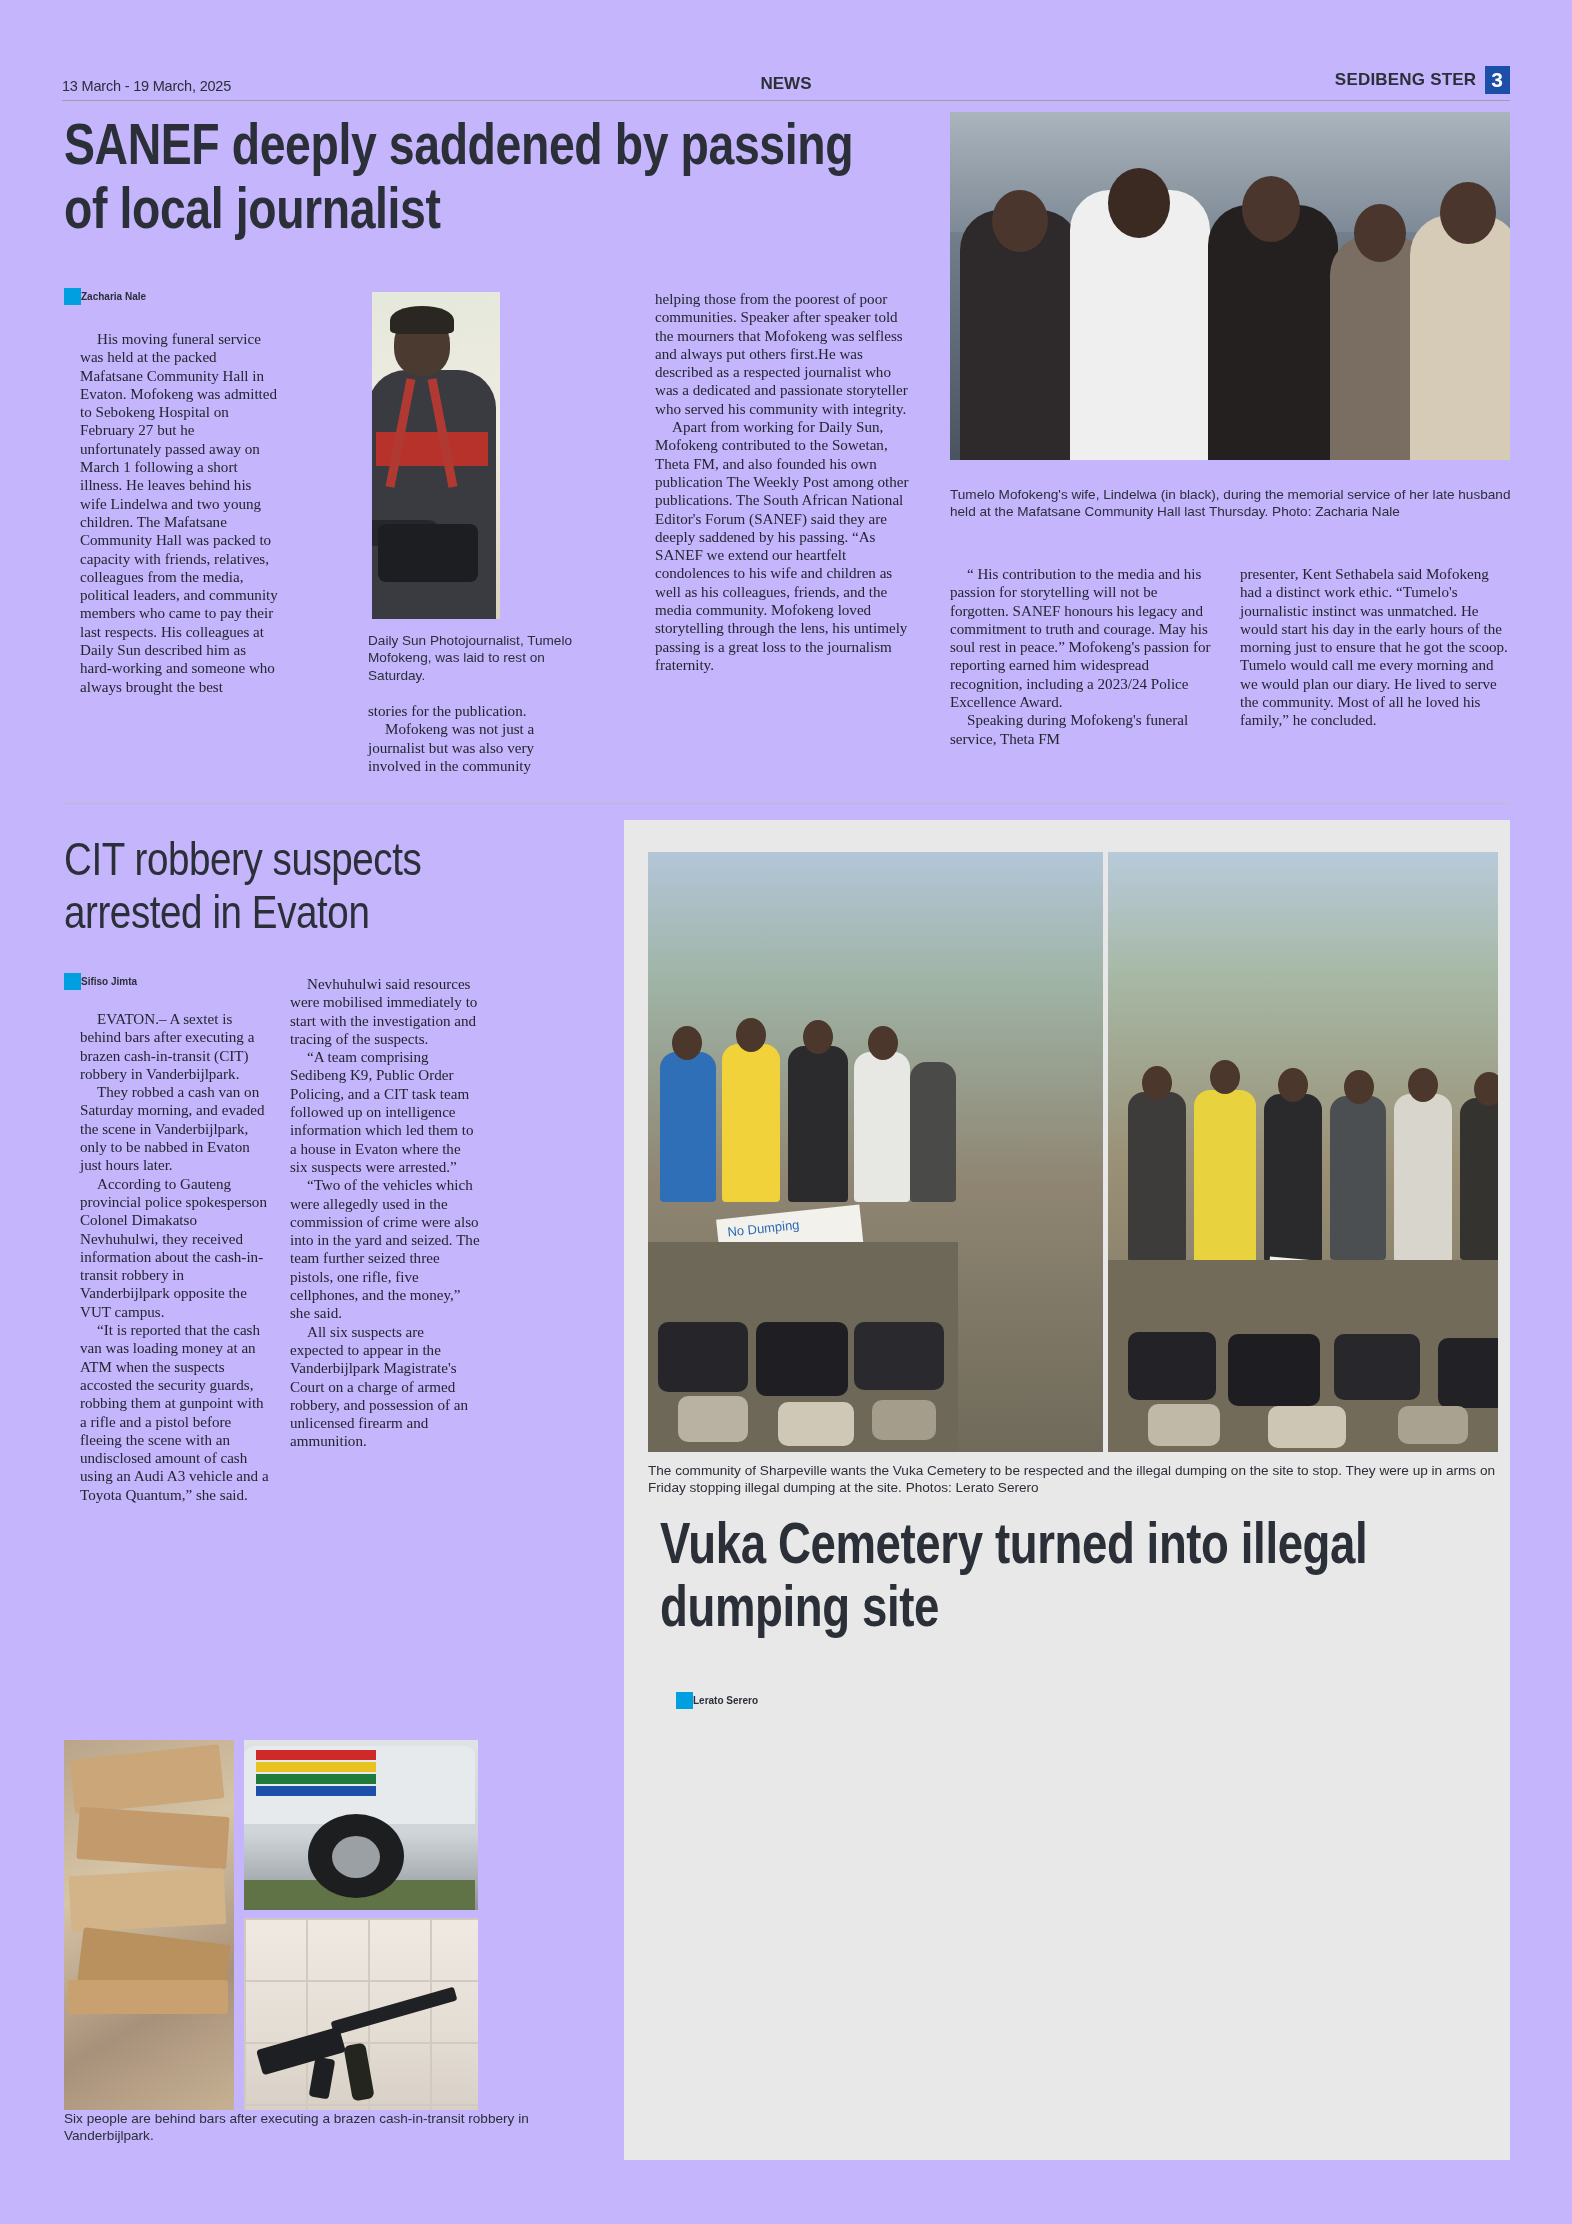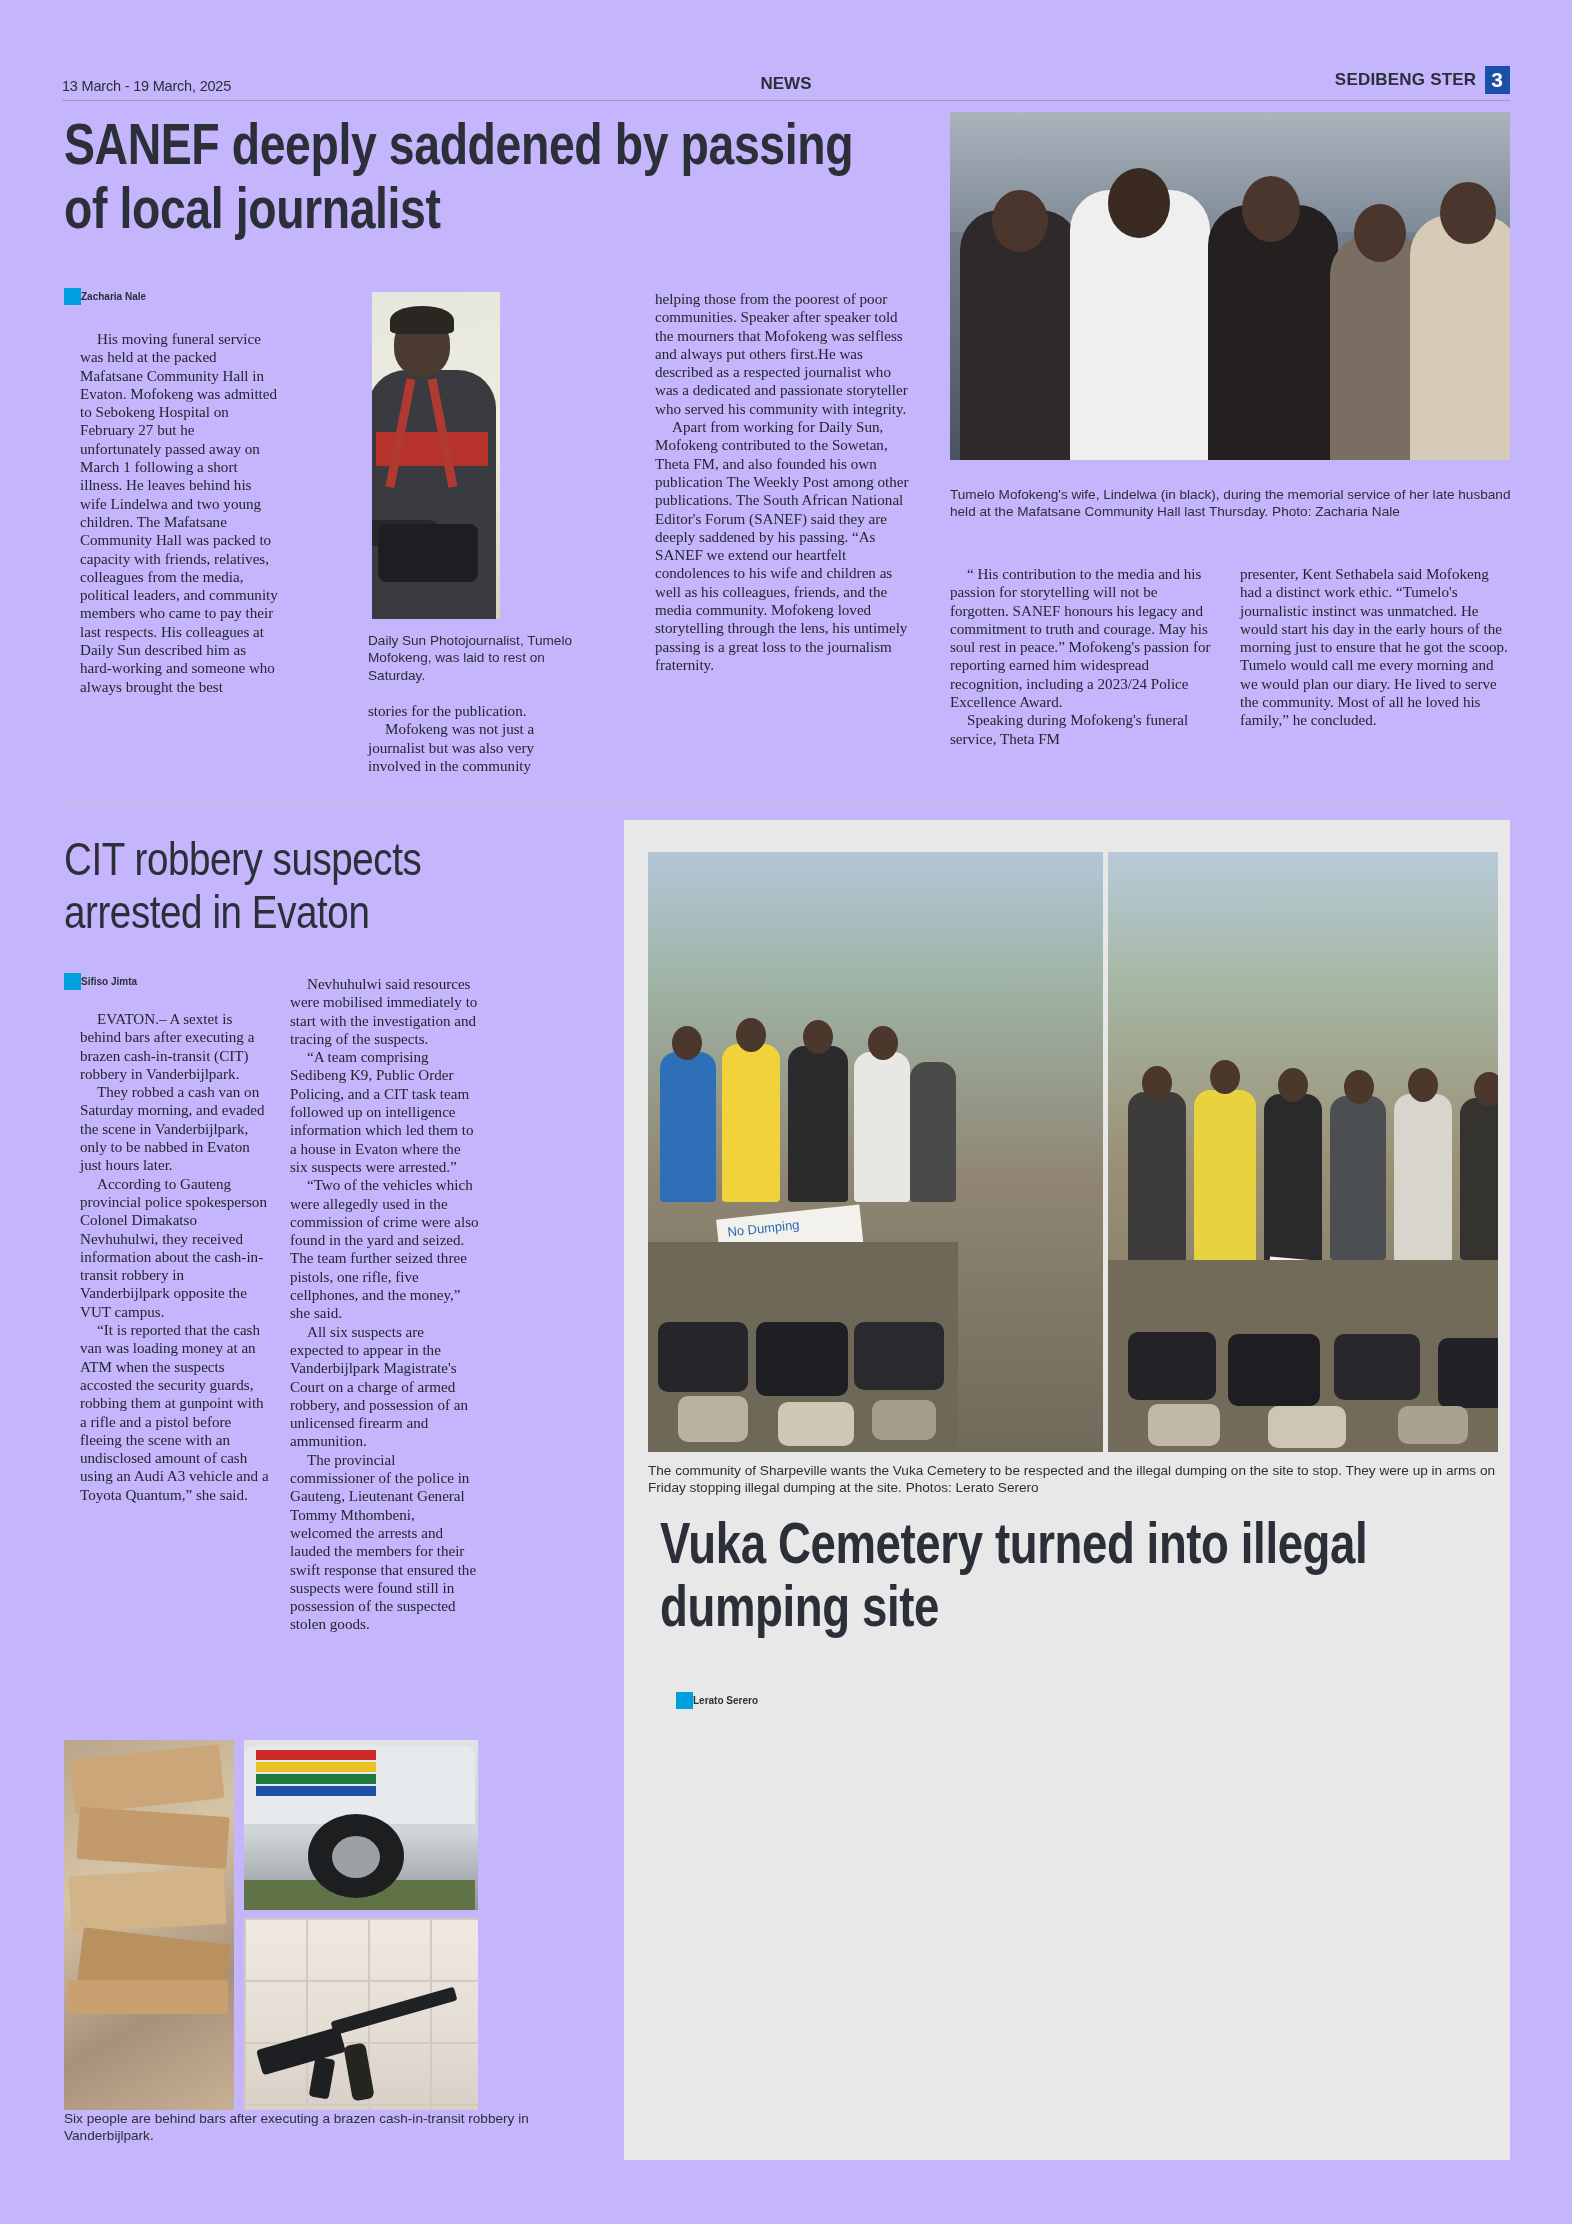--- a/index.html
+++ b/index.html
@@ -348,23 +348,22 @@
     <div class="body-col" style="position:absolute; left:80px; top:1010px; width:190px;">
       <p class="ind">EVATON.– A sextet is behind bars after executing a brazen cash-in-transit (CIT) robbery in Vanderbijlpark.</p>
       <p class="ind">They robbed a cash van on Saturday morning, and evaded the scene in Vanderbijlpark, only to be nabbed in Evaton just hours later.</p>
       <p class="ind">According to Gauteng provincial police spokesperson Colonel Dimakatso Nevhuhulwi, they received information about the cash-in-transit robbery in Vanderbijlpark opposite the VUT campus.</p>
       <p class="ind">“It is reported that the cash van was loading money at an ATM when the suspects accosted the security guards, robbing them at gunpoint with a rifle and a pistol before fleeing the scene with an undisclosed amount of cash using an Audi A3 vehicle and a Toyota Quantum,” she said.</p>
     </div>
 
     <div class="body-col" style="position:absolute; left:290px; top:975px; width:190px;">
       <p class="ind">Nevhuhulwi said resources were mobilised immediately to start with the investigation and tracing of the suspects.</p>
       <p class="ind">“A team comprising Sedibeng K9, Public Order Policing, and a CIT task team followed up on intelligence information which led them to a house in Evaton where the six suspects were arrested.”</p>
-      <p class="ind">“Two of the vehicles which were allegedly used in the commission of crime were also found in the yard and seized. The team further seized three pistols, one rifle, five cellphones, and the money,” she said.</p>
+      <p class="ind">“Two of the vehicles which were allegedly used in the commission of crime were also into in the yard and seized. The team further seized three pistols, one rifle, five cellphones, and the money,” she said.</p>
       <p class="ind">All six suspects are expected to appear in the Vanderbijlpark Magistrate's Court on a charge of armed robbery, and possession of an unlicensed firearm and ammunition.</p>
-      <p class="ind">The provincial commissioner of the police in Gauteng, Lieutenant General Tommy Mthombeni, welcomed the arrests and lauded the members for their swift response that ensured the suspects were found still in possession of the suspected stolen goods.</p>
     </div>
 
     <div id="a2-photo-money" class="photo" style="left: 64px; top: 1740px; width: 170px; height: 370px;">
       <div class="n n1"></div>
         <div class="n n2"></div>
         <div class="n n3"></div>
       <div class="n n4"></div>
         <div class="n n5"></div>
     </div>
 

